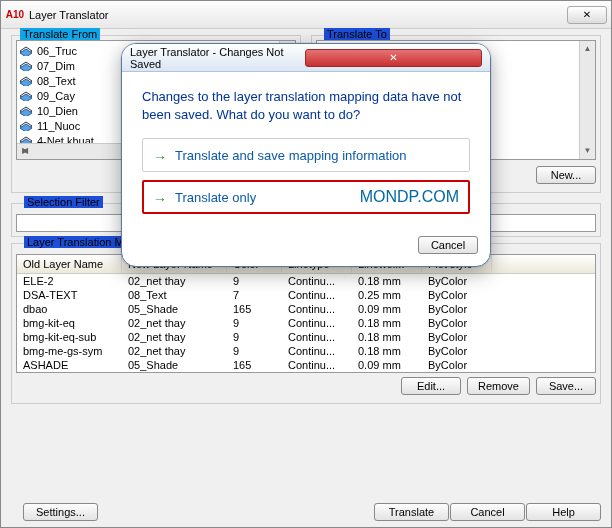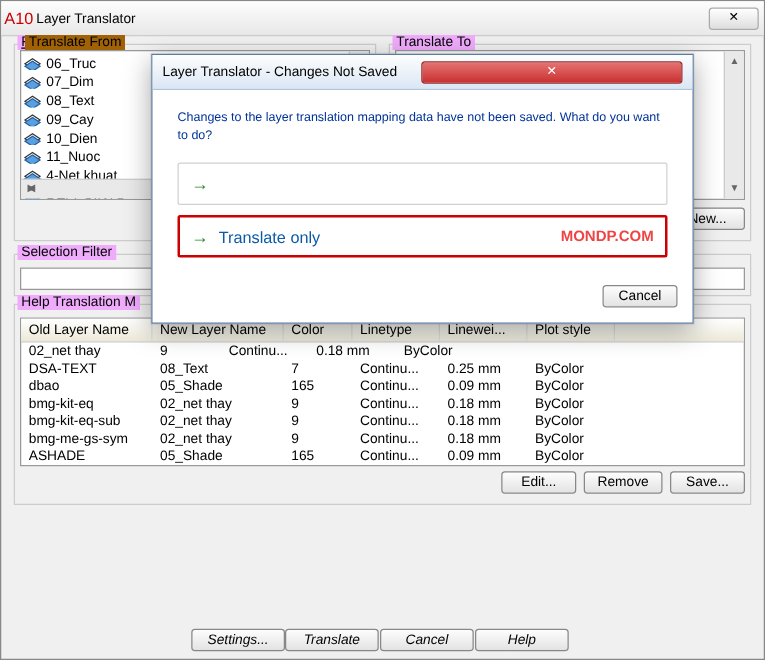--- a/index.html
+++ b/index.html
@@ -1,52 +1,52 @@
 <!DOCTYPE html>
 <html><head>
 <meta charset="utf-8">
 <style>
 * { box-sizing: border-box; font-family: "Segoe UI", Tahoma, sans-serif; font-size: 11px; }
 body { margin: 0; background: #fff; }
 .window { width: 612px; height: 528px; border: 1px solid #888; background: #f0f0f0; position: relative; }
 .titlebar { height: 28px; background: linear-gradient(#fdfdfd,#e8e8e8); border-bottom: 1px solid #ccc; display: flex; align-items: center; padding: 0 4px; }
-.titlebar .icon { width: 16px; height: 16px; margin: 0 6px 0 2px; display:flex; align-items:center; justify-content:center; font-size:13px; font-weight:normal; color:#c00; }
+.titlebar .icon { width: 16px; height: 16px; margin: 0 6px 0 2px; display:flex; align-items:center; justify-content:center; font-size:10px; font-weight:bold; color:#c00; }
 .titlebar .title { flex: 1; }
 .titlebar .sysbtn { width: 40px; height: 18px; border: 1px solid #aaa; border-radius: 3px; background: linear-gradient(#fff,#ddd); text-align: center; font-size: 10px; line-height:16px; cursor:pointer; }
 .content { padding: 6px 10px; }
 .group { border: 1px solid #ccc; padding: 4px; margin-bottom: 6px; position: relative; background:#f0f0f0; }
-.group-label { position: absolute; top:-8px; left:2px; background:#f0abfc; padding:0 3px; }
+.group-label { position: absolute; top:-8px; left:12px; background:#1d4ed8; padding:0 3px; }
 .row { display:flex; gap:10px; }
 .listbox { background:#fff; border:1px solid #999; height:120px; overflow:hidden; position:relative; padding:2px; }
 .layer-item { display:flex; align-items:center; gap:4px; height:15px; }
 .layer-icon { width:14px; height:10px; }
 .layer-icon svg { display:block; }
 .scroll-v { position:absolute; right:0; top:0; bottom:0; width:16px; background:#e9e9e9; border-left:1px solid #ccc; }
 .scroll-h { position:absolute; left:0; right:16px; bottom:0; height:16px; background:#e9e9e9; border-top:1px solid #ccc; }
 .scroll-thumb-v { position:absolute; left:2px; right:2px; top:18px; height:40px; background:#cfcfcf; border:1px solid #aaa; border-radius:2px; }
 .scroll-btn { position:absolute; left:0; right:0; height:16px; text-align:center; font-size:8px; line-height:16px; color:#666; }
 .scroll-h .scroll-btn { top:0; bottom:0; width:16px; height:auto; line-height:14px; }
 .btn { background: linear-gradient(#fdfdfd,#e3e3e3); border:1px solid #888; border-radius:3px; padding:2px 10px; min-width:60px; cursor:pointer; text-align:center; }
 .btn.wide { min-width:75px; }
 .table { background:#fff; border:1px solid #999; position:relative; }
 .thead { display:flex; background:linear-gradient(#fff,#ece9d8); border-bottom:1px solid #ccc; }
 .th { padding:3px 6px; border-right:1px solid #ddd; }
 .tr { display:flex; }
 .td { padding:1px 6px; overflow:hidden; white-space:nowrap; text-overflow:ellipsis; }
 .col0{width:105px}.col1{width:105px}.col2{width:55px}.col3{width:70px}.col4{width:70px}.col5{width:70px}
 .footer-btns { display:flex; gap:6px; justify-content:flex-end; padding:4px 0; }
-.bottom-bar { position:absolute; bottom:6px; left:6px; right:10px; display:flex; justify-content:center;font-style:italic; }
-
-
-.modal { position:absolute; left:120px; top:42px; width:434px; background:#fff; border:1px solid #5a7aa0; box-shadow:0 6px 20px rgba(0,0,0,.35),0 0 0 1px rgba(0,0,0,.05); border-radius:0; overflow:hidden; }
+.bottom-bar { position:absolute; bottom:6px; left:22px; right:10px; display:flex; justify-content:space-between; }
+
+
+.modal { position:absolute; left:120px; top:42px; width:370px; background:#fff; border:1px solid #5a7aa0; box-shadow:0 6px 20px rgba(0,0,0,.35),0 0 0 1px rgba(0,0,0,.05); border-radius:15px; overflow:hidden; }
 .m-title { height:28px; background:linear-gradient(#fdfefe,#dbe6f4); display:flex; align-items:center; padding:0 8px; border-bottom:1px solid #b0c4de; }
 .m-title span { flex:1; }
 .m-close { width:36px; height:18px; background:linear-gradient(#e57373,#c93030); border:1px solid #9b2828; border-radius:3px; color:#fff; text-align:center; line-height:15px; font-size:10px; cursor:pointer; }
 .m-body { padding:16px 20px 10px; }
-.m-msg { color:#003399; font-size:10px; line-height:1.4; margin-bottom:14px; }
+.m-msg { color:#003399; font-size:13px; line-height:1.4; margin-bottom:14px; }
 .m-opt { border:1px solid #d0d0d0; border-radius:2px; padding:8px 10px; margin-bottom:8px; display:flex; align-items:center; gap:8px; cursor:pointer; }
 .m-opt.hilite { border:2px solid #c00; padding:7px 9px; }
 .arrow { color:#2a8a2a; font-weight:bold; font-size:14px; }
 .m-opt-text { color:#0b5aa8; font-size:13px; }
 .m-opt .wm { margin-left:auto; font-size:9px; color:#888; text-align:right; line-height:1; }
 .m-foot { display:flex; justify-content:flex-end; padding:4px 12px 12px; }
 input[type=text]{ border:1px solid #999; padding:2px 4px; background:#fff; }
 </style>
 </head>
 <body>
@@ -55,21 +55,21 @@
   <div class="titlebar">
     <span class="icon">A10</span>
     <span class="title">Layer Translator</span>
     <span class="sysbtn">✕</span>
   </div>
 
   <div class="content">
     <div class="row">
       <div class="group" style="flex:1">
         <span class="group-label"><span style="text-decoration:underline">F</span><span></span>rom</span>
-        <span style="position:absolute;top:-8px;left:8px;background:#a16207;padding:0 3px">Translate From</span>
+        <span style="position:absolute;top:-8px;left:8px;background:#0ea5e9;padding:0 3px">Translate From</span>
         <div class="listbox" id="from-list">
           <div class="layer-item">
               <span class="layer-icon">
                 <svg width="14" height="10">
                   <polygon points="1,5 7,1 13,5 7,9" fill="#fff" stroke="#333"></polygon>
                   <polygon points="1,7 7,3 13,7 7,11" fill="#5aa0e0" stroke="#2060a0"></polygon>
                 </svg>
               </span>
               <span>06_Truc</span>
             </div>
@@ -163,32 +163,33 @@
     </div>
 
     <div class="group" style="margin-top:4px">
       <span class="group-label">Selection Filter</span>
       <div style="display:flex;gap:6px;padding-top:6px">
         <input type="text" style="flex: 1 1 0%;">
       </div>
     </div>
 
     <div class="group" style="margin-top:4px">
-      <span class="group-label">Help Translation M</span>
+      <span class="group-label">Layer Translation M</span>
       <div class="table" style="margin-top:6px">
         <div class="thead" id="thead">
             <div class="th col0">Old Layer Name</div>
             <div class="th col1">New Layer Name</div>
             <div class="th col2">Color</div>
             <div class="th col3">Linetype</div>
             <div class="th col4">Linewei...</div>
             <div class="th col5">Plot style</div>
           </div>
         <div id="tbody">
             <div class="tr">
+              <div class="td col0">ELE-2</div>
               <div class="td col1">02_net thay</div>
               <div class="td col2">9</div>
               <div class="td col3">Continu...</div>
               <div class="td col4">0.18 mm</div>
               <div class="td col5">ByColor</div>
             </div>
             <div class="tr">
               <div class="td col0">DSA-TEXT</div>
               <div class="td col1">08_Text</div>
               <div class="td col2">7</div>
@@ -257,26 +258,27 @@
 
   <div class="modal">
     <div class="m-title">
       <span>Layer Translator - Changes Not Saved</span>
       <span class="m-close">✕</span>
     </div>
     <div class="m-body">
       <div class="m-msg">Changes to the layer translation mapping data have not been saved. What do you want to do?</div>
       <div class="m-opt">
         <span class="arrow">→</span>
+        <span class="m-opt-text">Translate and save mapping information</span>
       </div>
       <div class="m-opt hilite">
         <span class="arrow">→</span>
         <span class="m-opt-text">Translate only</span>
         <span class="wm">
-          <span style="font-size:12px;font-weight:bold;color:#ef4444">MONDP.COM</span><br>
+          <span style="font-size:16px;font-weight:normal;color:#0369a1">MONDP.COM</span><br>
         </span>
       </div>
     </div>
     <div class="m-foot">
       <span class="btn">Cancel</span>
     </div>
   </div>
 </div>
 
 </body></html>

